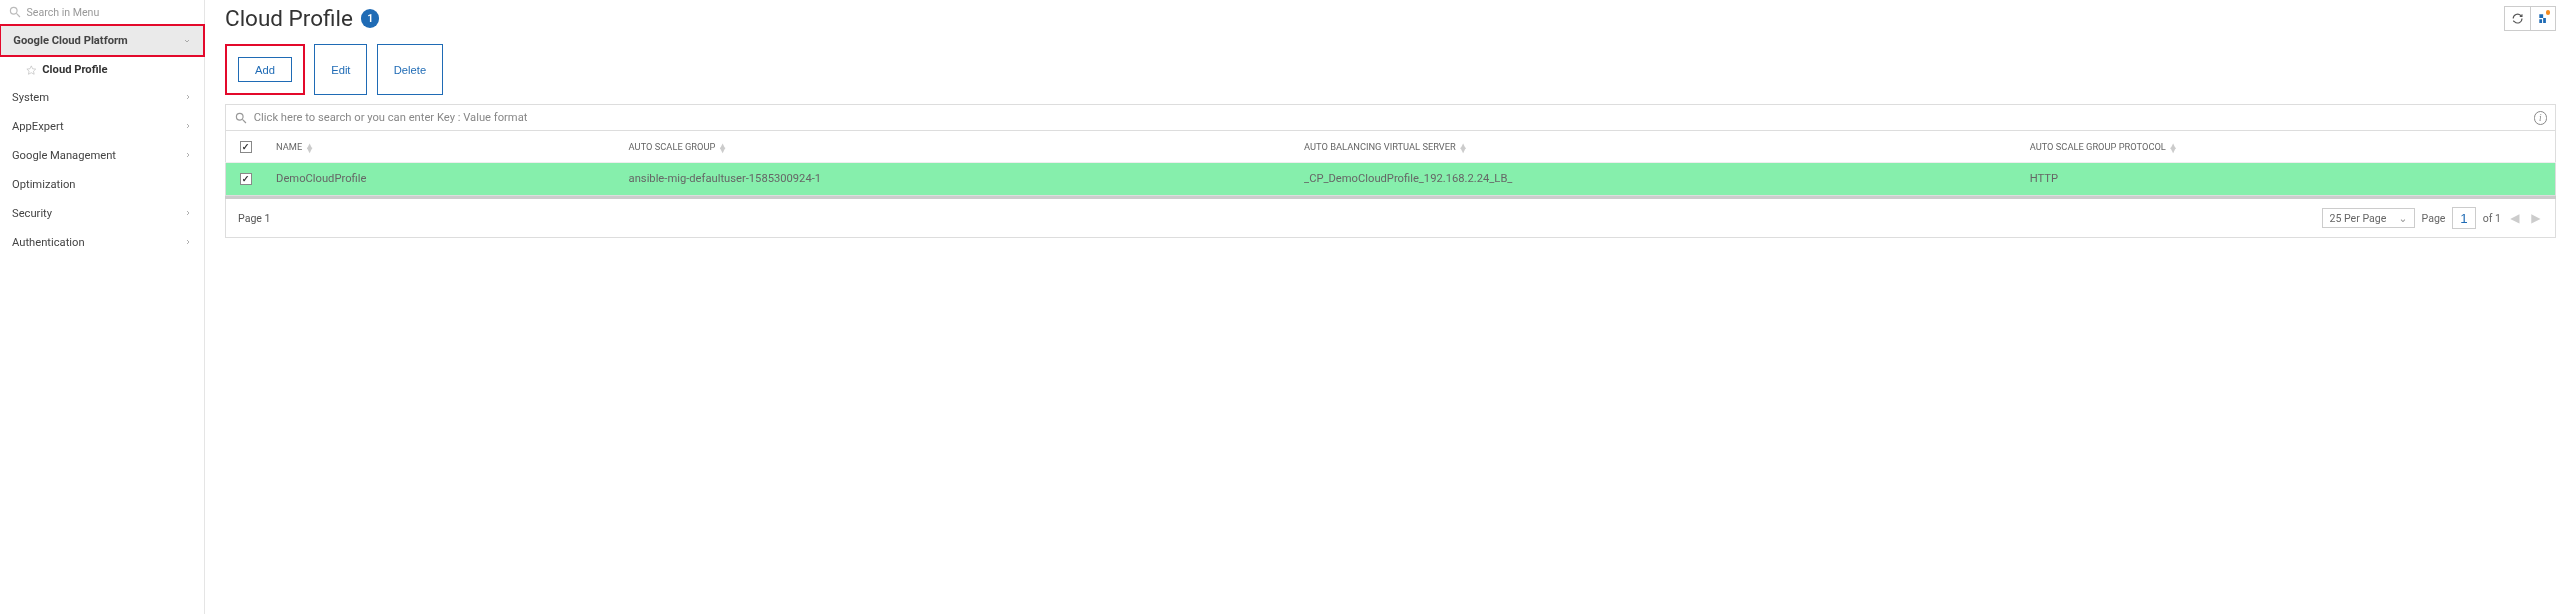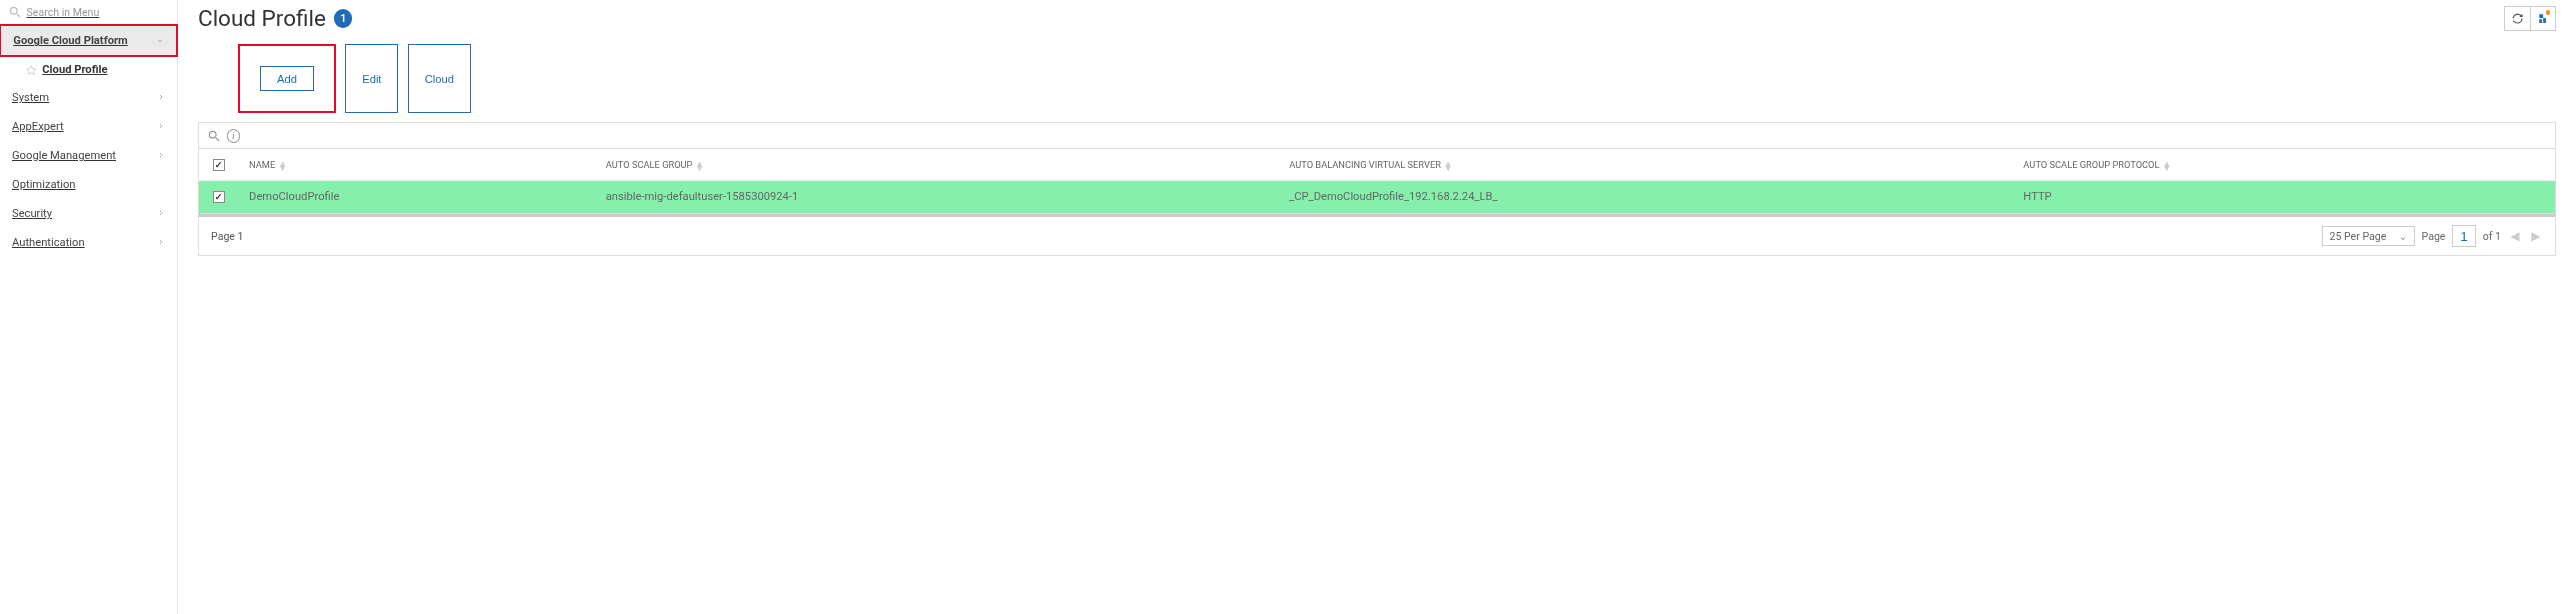--- a/index.html
+++ b/index.html
@@ -12,24 +12,23 @@
       font-size: 9.3px;
       color: #333;
       background: #fff;
     }
     .layout {
       display: flex;
       min-height: 100vh;
     }
     
     .sidebar {
-      width: 178px;
+      width: 205px;
       border-right: 0.7px solid #e5e5e5;
       background: #fff;
-      text-decoration: underline;
     }
     .search-row {
       display: flex;
       align-items: center;
       padding: 5.3px 8px;
       color: #999;
     }
     .search-row svg {
       width: 14.5px;
       height: 14.5px;
@@ -165,23 +164,22 @@
     .toolbar .btn {
       padding: 5.3px 16px;
       border: 0.7px solid #1f6bb5;
       background: #fff;
       color: #1f6bb5;
       font-size: 11.2px;
       cursor: pointer;
     }
     .add-wrap {
       border: 2px solid #e3092b;
-      padding: 20px;
+      padding: 11px;
       display: inline-block;
-      margin-left: 40px;
     }
     .add-wrap .btn {
       margin: 0;
     }
     .search-bar {
       display: flex;
       align-items: center;
       border: 0.7px solid #ddd;
       padding: 5.3px 8px;
       color: #888;
@@ -392,27 +390,28 @@
           <span class="dot-notif"></span>
         </div>
       </div>
     </div>
 
     <div class="toolbar">
       <span class="add-wrap">
         <button class="btn">Add</button>
       </span>
       <button class="btn">Edit</button>
-      <button class="btn">Cloud</button>
+      <button class="btn">Delete</button>
     </div>
 
     <div class="search-bar">
       <svg viewBox="0 0 24 24">
           <path d="M15.5 14h-.79l-.28-.27A6.471 6.471 0 0 0 16 9.5 6.5 6.5 0 1 0 9.5 16a6.47 6.47 0 0 0 4.23-1.57l.27.28v.79l5 4.99L20.49 19l-4.99-5zM9.5 14A4.5 4.5 0 1 1 14 9.5 4.5 4.5 0 0 1 9.5 14z"></path>
         </svg>
+      <span class="placeholder">Click here to search or you can enter Key : Value format</span>
       <span class="info">i</span>
     </div>
 
     <table class="table">
       <thead>
         <tr>
           <th class="check-cell">
             <span class="checkbox checked"></span>
           </th>
           <th><span>NAME</span><span class="sort-arrows">▲<br>▼</span></th>

